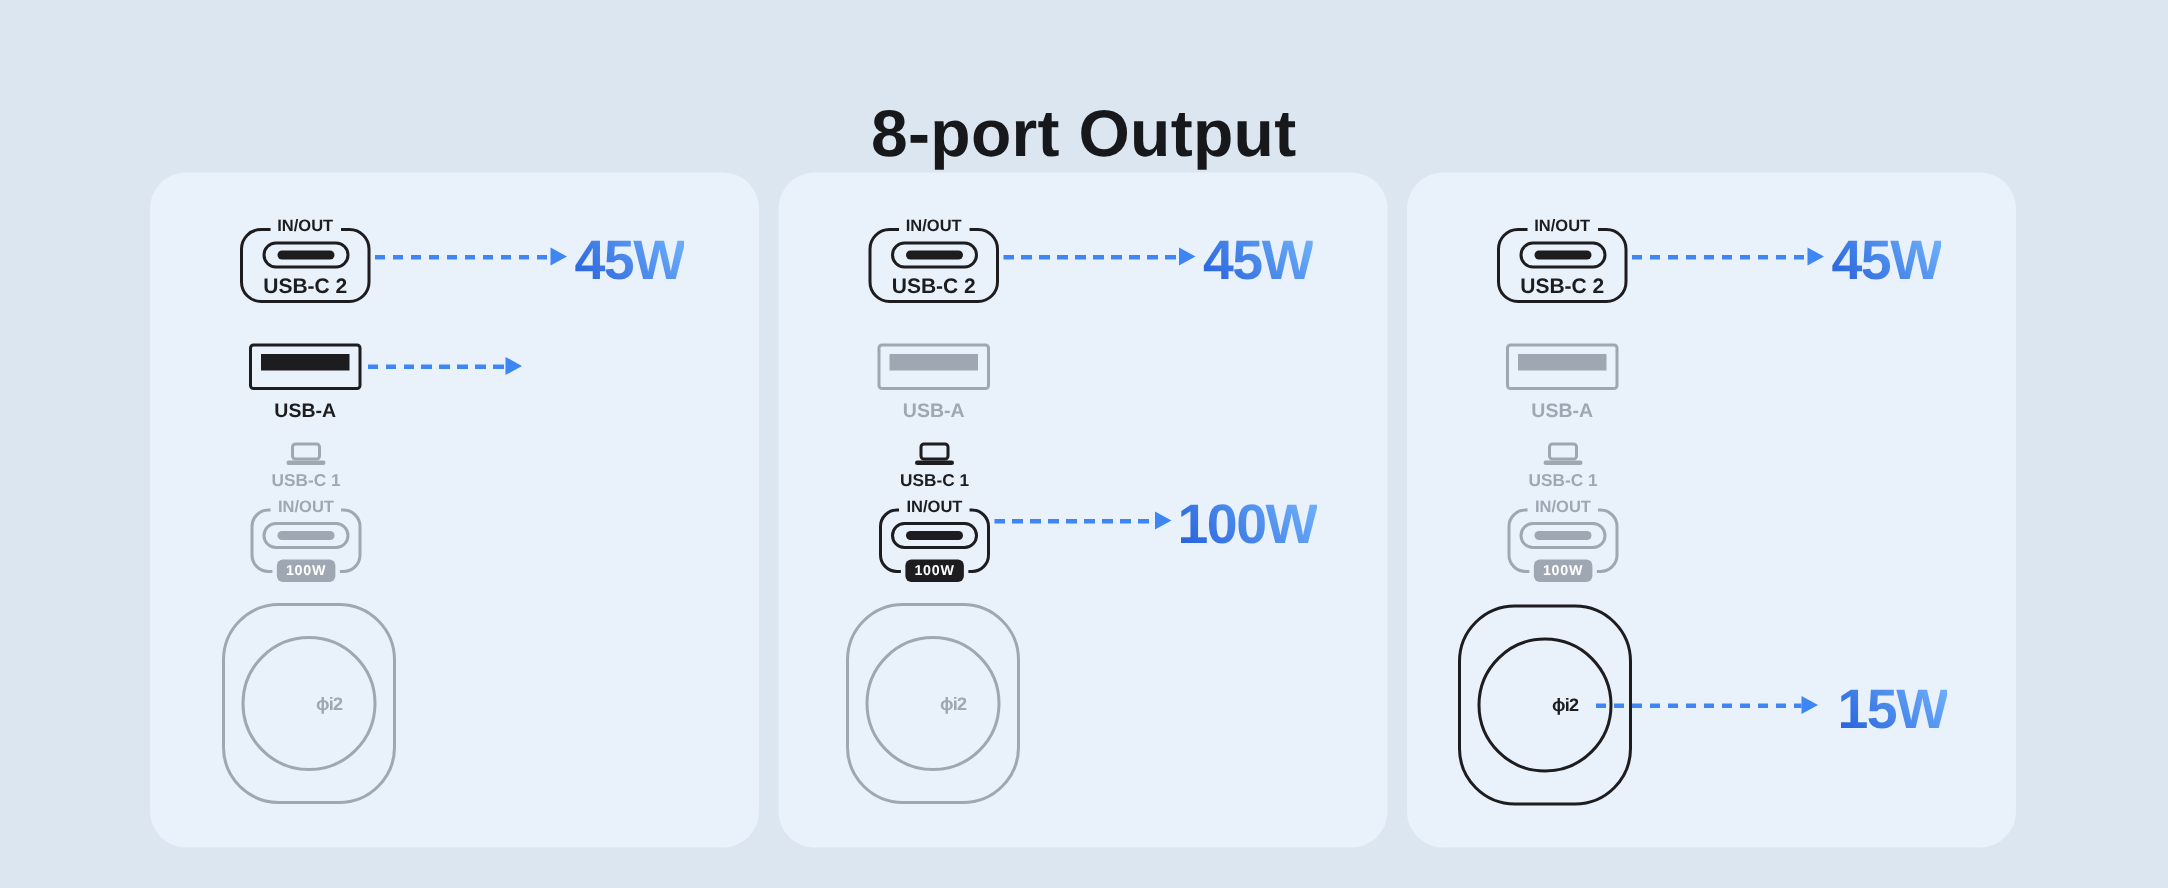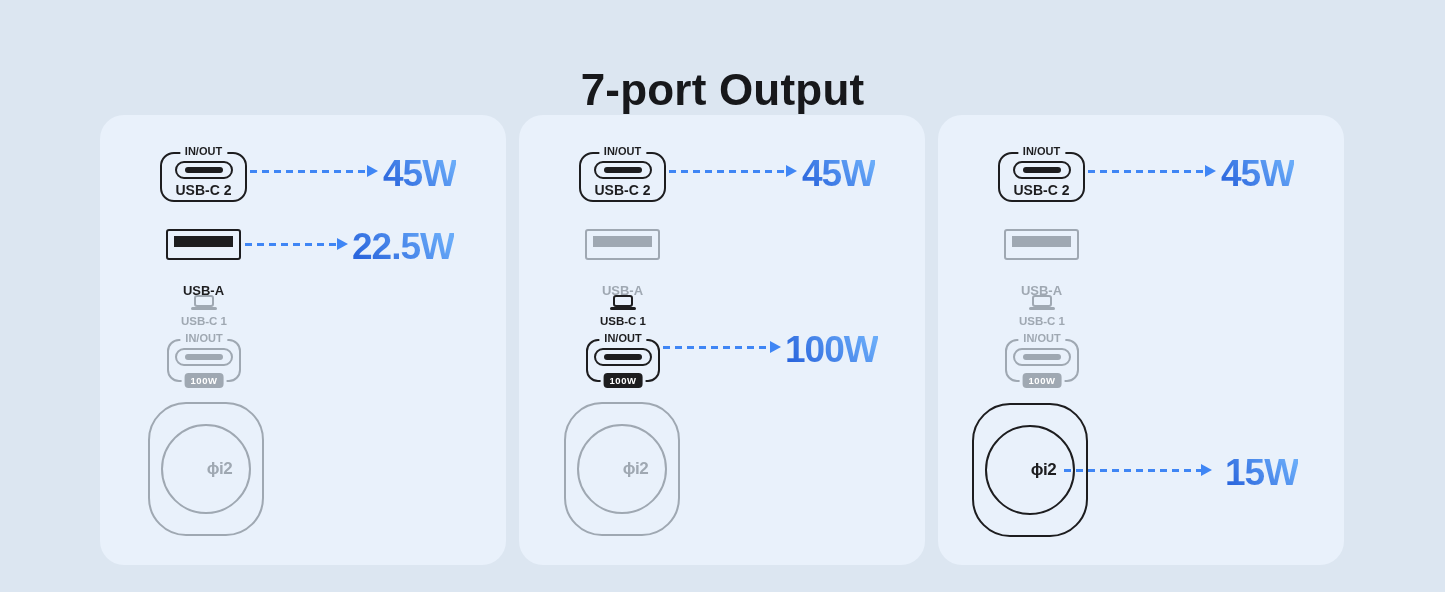--- a/index.html
+++ b/index.html
@@ -38,21 +38,21 @@
     width:58px; height:18px; border:2.5px solid var(--c); border-radius:10px;
     margin:7px auto 0; display:flex; align-items:center; justify-content:center;
   }
   .usbc-oval .bar { width:38px; height:6px; border-radius:3px; background:var(--c); }
   .port-name { text-align:center; font-size:14px; font-weight:bold; color:var(--c); margin-top:3px; }
 
   
   .usba { width:75px; text-align:center; }
   .usba-rect { position:relative; width:75px; height:31px; border:2.5px solid var(--c); border-radius:3px; }
   .usba-bar  { position:absolute; left:6px; right:6px; top:5px; height:11px; background:var(--c); }
-  .usba-label{ font-size:13px; font-weight:600; color:var(--c); margin-top:23px; }
+  .usba-label{ font-size:13px; font-weight:600; color:var(--c); margin-top:6px; }
 
   
   .usbc1 { width:74px; }
   .laptop-icon { width:20px; height:12px; border:2px solid var(--c); border-radius:3px; margin:0 auto; position:relative; }
   .laptop-icon::after {
     content:""; position:absolute; left:-5px; right:-5px; bottom:-5px;
     height:3px; background:var(--c); border-radius:2px;
   }
   .c1-name { text-align:center; font-size:11.5px; font-weight:bold; color:var(--c); margin-top:8px; }
   .c1-box {
@@ -69,21 +69,21 @@
   
   .pad {
     position:relative; width:116px; height:134px;
     border:2.5px solid var(--c); border-radius:38px;
   }
   .pad-circle {
     position:absolute; left:50%; top:50%; transform:translate(-50%,-50%);
     width:90px; height:90px; border:2.5px solid var(--c); border-radius:50%;
     display:flex; align-items:center; justify-content:center;
   }
-  .qi-logo { font-size:17px; font-weight:bold; color:var(--c); letter-spacing:-0.5px;margin-left:27px; }
+  .qi-logo { font-size:12px; font-weight:bold; color:var(--c); letter-spacing:-0.5px;margin-left:27px; }
 
   
   .arrow { position:absolute; display:flex; align-items:center; height:14px; }
   .arrow .line {
     flex:1; height:3px;
     background:repeating-linear-gradient(90deg,#3f86f5 0 7px,transparent 7px 12px);
   }
   .arrow .head {
     width:0; height:0;
     border-left:11px solid #3f86f5;
@@ -96,21 +96,21 @@
     position:absolute; font-size:37px; font-weight:800; letter-spacing:-1px;
     background:linear-gradient(45deg,#2b66dd 10%,#6aacf9 90%);
     -webkit-background-clip:text; background-clip:text;
     color:transparent; -webkit-text-fill-color:transparent;
     white-space:nowrap; line-height:1;text-align:right;
   }
 </style>
 </head>
 <body>
 
-<h1 class="page-title">7-port Output</h1>
+<h1 class="page-title">8-port Output</h1>
 
 <section class="panel" id="panel-1">
 
   <div class="grp active" style="left:60px; top:37px;">
     <div class="port-box">
       <span class="io-legend">IN/OUT</span>
       <div class="usbc-oval">
           <span class="bar"></span>
         </div>
       <div class="port-name">USB-C 2</div>
@@ -125,21 +125,20 @@
   <div class="grp active usba" style="left:66px; top:114px;">
     <div class="usba-rect">
         <span class="usba-bar"></span>
       </div>
     <div class="usba-label">USB-A</div>
   </div>
   <div class="arrow" style="left:145px; top:122px; width:103px;">
       <span class="line"></span>
       <span class="head"></span>
     </div>
-  <div class="watt" style="left:252px; top:113px;">22.5W</div>
 
   <div class="grp inactive usbc1" style="left:67px; top:180px;">
     <div class="laptop-icon"></div>
     <div class="c1-name">USB-C 1</div>
     <div class="c1-box">
       <span class="io-legend">IN/OUT</span>
       <div class="usbc-oval">
           <span class="bar"></span>
         </div>
       <span class="max-badge">100W</span>

